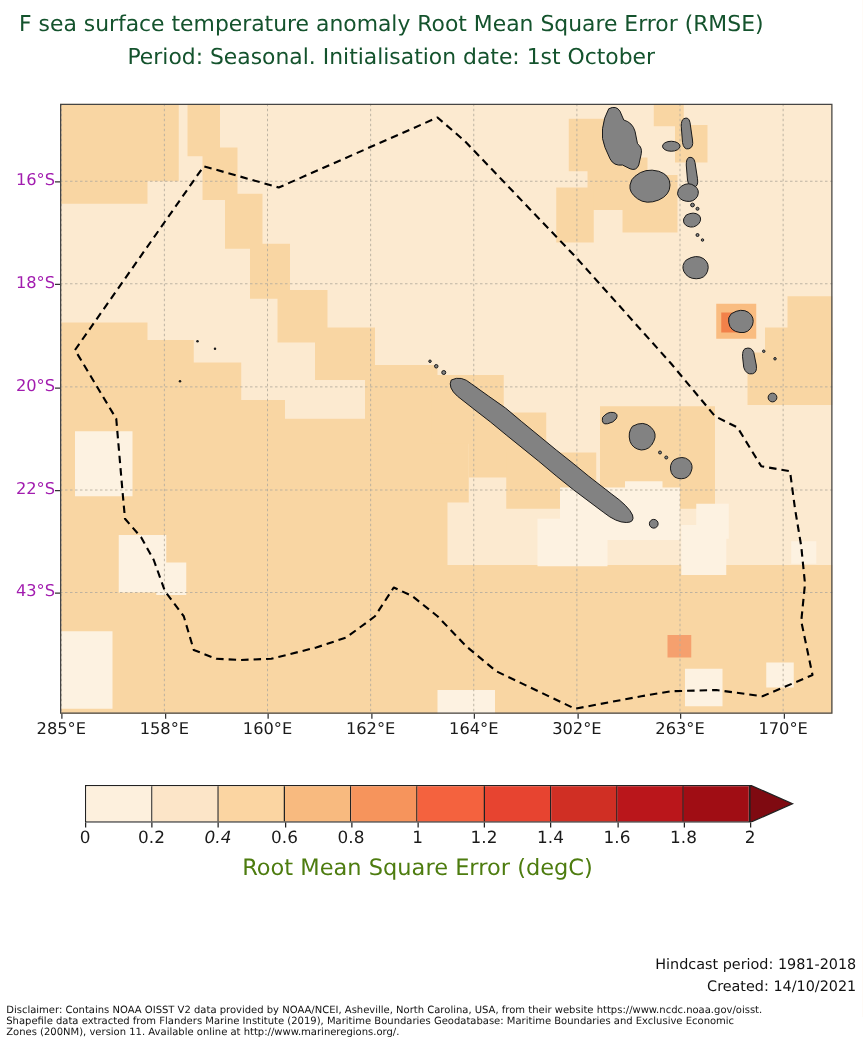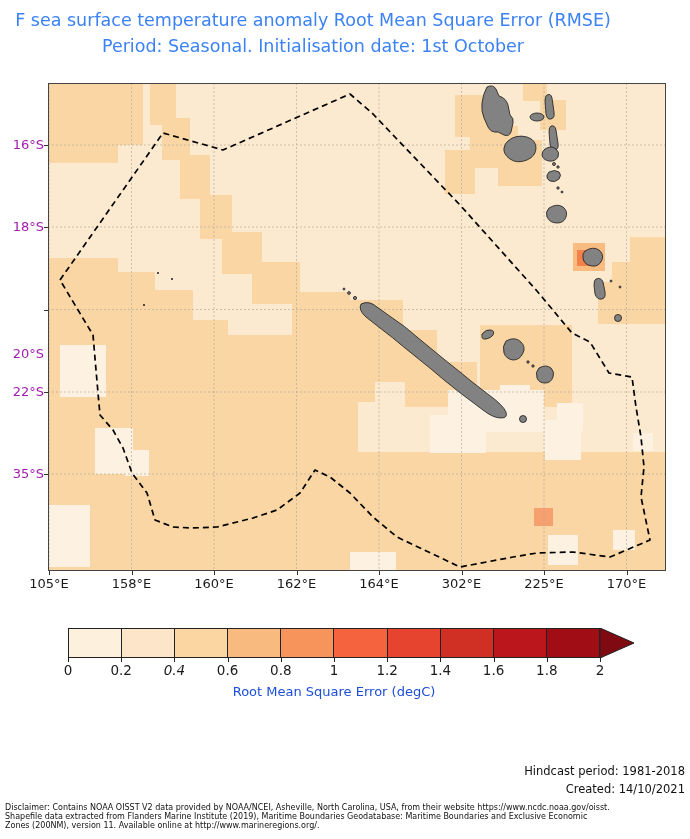--- a/index.html
+++ b/index.html
@@ -1,19 +1,19 @@
 <!DOCTYPE html>
 <html style="--bin1: #fdf2e1; --bin2: #fcead0; --bin3: #f9d6a3; --cellA: #f5a06e; --cellB: #f9bc80; --cellC: #f2814a; --land: #828282;"><head>
 <meta charset="utf-8">
 <style>
   html,body{margin:0;padding:0;background:#ffffff;}
   #canvas{position:relative;width:690px;height:839px;background:#fff;overflow:hidden;
           font-family:"DejaVu Sans","Liberation Sans",sans-serif;color:#111;}
   .title-line{position:absolute;left:0;width:626px;text-align:center;white-space:nowrap;
-              font-size:17.5px;color:#3b82f6;}
+              font-size:17.5px;color:#14532d;}
   #title1{top:10px;}
   #title2{top:36px;}
   
   #map-wrap{position:absolute;left:48px;top:83px;width:618px;height:488px;}
   #map-svg{display:block;}
   .b1{fill:var(--bin1);} .b2{fill:var(--bin2);} .b3{fill:var(--bin3);}
   .cellA{fill:var(--cellA);} .cellB{fill:var(--cellB);} .cellC{fill:var(--cellC);}
   .land{fill:var(--land);stroke:#1a1a1a;stroke-width:0.8;}
   .speck{fill:#1a1a1a;}
   .grid{stroke:#b5ad9e;stroke-width:0.7;stroke-dasharray:2 2;fill:none;}
@@ -25,21 +25,21 @@
   .tickmark{position:absolute;background:#333;}
   
   #cbar{position:absolute;left:68px;top:628px;width:532px;height:30px;display:flex;
         border:1px solid #222;box-sizing:border-box;}
   .cbar-seg{flex:1 1 0;border-right:1px solid #222;}
   .cbar-seg:last-child{border-right:none;}
   #cbar-arrow{position:absolute;left:600px;top:628px;}
   .cbar-tick{position:absolute;width:40px;text-align:center;top:662px;font-size:13.5px;color:#1a1a1a;}
   .cbar-tickmark{position:absolute;top:658px;width:1px;height:4px;background:#222;}
   #cbar-label{position:absolute;left:68px;top:684px;width:532px;text-align:center;
-              font-size:13px;color:#1d4ed8;}
+              font-size:18px;color:#4d7c0f;}
   
   .foot{position:absolute;left:5px;font-size:11.5px;color:#111;white-space:nowrap;}
   .foot-r{position:absolute;right:5px;font-size:11.5px;color:#111;text-align:right;white-space:nowrap;}
   #src{top:738px;}
   #sup{top:764px;} #hind{top:764px;}
   #cop{top:782px;} #crt{top:782px;}
   .disc{position:absolute;left:5px;width:690px;font-size:8px;color:#111;white-space:nowrap;overflow:hidden;}
   #d1{top:803px;} #d2{top:812px;} #d3{top:821px;}
 </style>
 </head>
@@ -159,32 +159,32 @@
           <circle class="speck" cx="172" cy="279" r="1"></circle>
           <circle class="speck" cx="144" cy="305" r="1"></circle>
       </g>
     </svg>
   </div>
   <div id="map-border"></div>
 
   <div id="lat-axis">
       <div class="lat-label" style="left: 0px; top: 137px;">16°S</div>
       <div class="lat-label" style="left: 0px; top: 219px;">18°S</div>
-      <div class="lat-label" style="left: 0px; top: 301.5px; margin-top: 44px;">20°S</div>
+      <div class="lat-label" style="left: 0px; top: 301.5px;">20°S</div>
       <div class="lat-label" style="left: 0px; top: 384px;">22°S</div>
-      <div class="lat-label" style="left: 0px; top: 466px;">35°S</div>
+      <div class="lat-label" style="left: 0px; top: 466px;">43°S</div>
     </div>
   <div id="lon-axis">
-      <div class="lon-label" style="left: 19px;">105°E</div>
+      <div class="lon-label" style="left: 19px;">285°E</div>
       <div class="lon-label" style="left: 101.5px;">158°E</div>
       <div class="lon-label" style="left: 184px;">160°E</div>
       <div class="lon-label" style="left: 266.5px;">162°E</div>
       <div class="lon-label" style="left: 349px;">164°E</div>
       <div class="lon-label" style="left: 431.5px;">302°E</div>
-      <div class="lon-label" style="left: 514px;">225°E</div>
+      <div class="lon-label" style="left: 514px;">263°E</div>
       <div class="lon-label" style="left: 596.5px;">170°E</div>
     </div>
   <div id="axis-ticks">
       <div class="tickmark" style="left: 49px; top: 571px; width: 1px; height: 4px;"></div>
       <div class="tickmark" style="left: 131.5px; top: 571px; width: 1px; height: 4px;"></div>
       <div class="tickmark" style="left: 214px; top: 571px; width: 1px; height: 4px;"></div>
       <div class="tickmark" style="left: 296.5px; top: 571px; width: 1px; height: 4px;"></div>
       <div class="tickmark" style="left: 379px; top: 571px; width: 1px; height: 4px;"></div>
       <div class="tickmark" style="left: 461.5px; top: 571px; width: 1px; height: 4px;"></div>
       <div class="tickmark" style="left: 544px; top: 571px; width: 1px; height: 4px;"></div>

